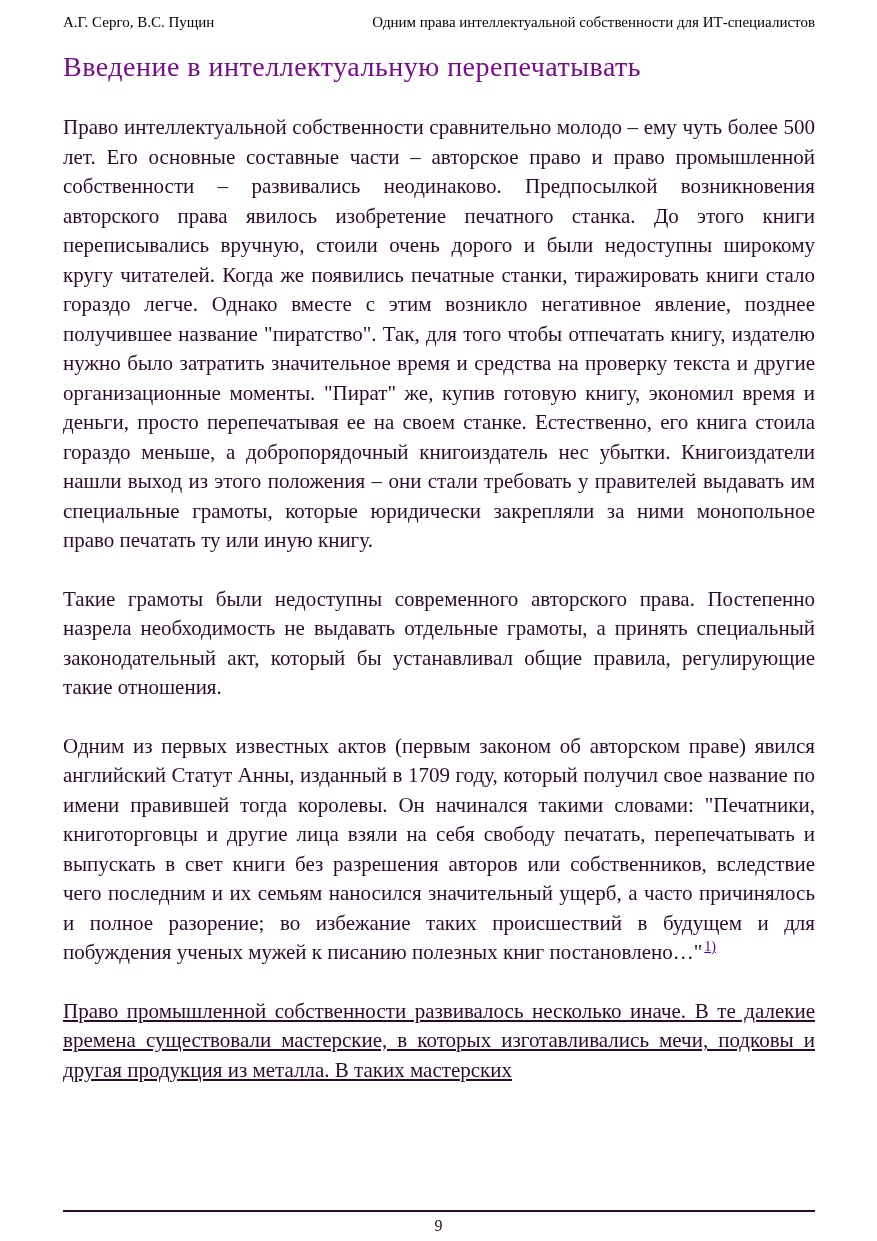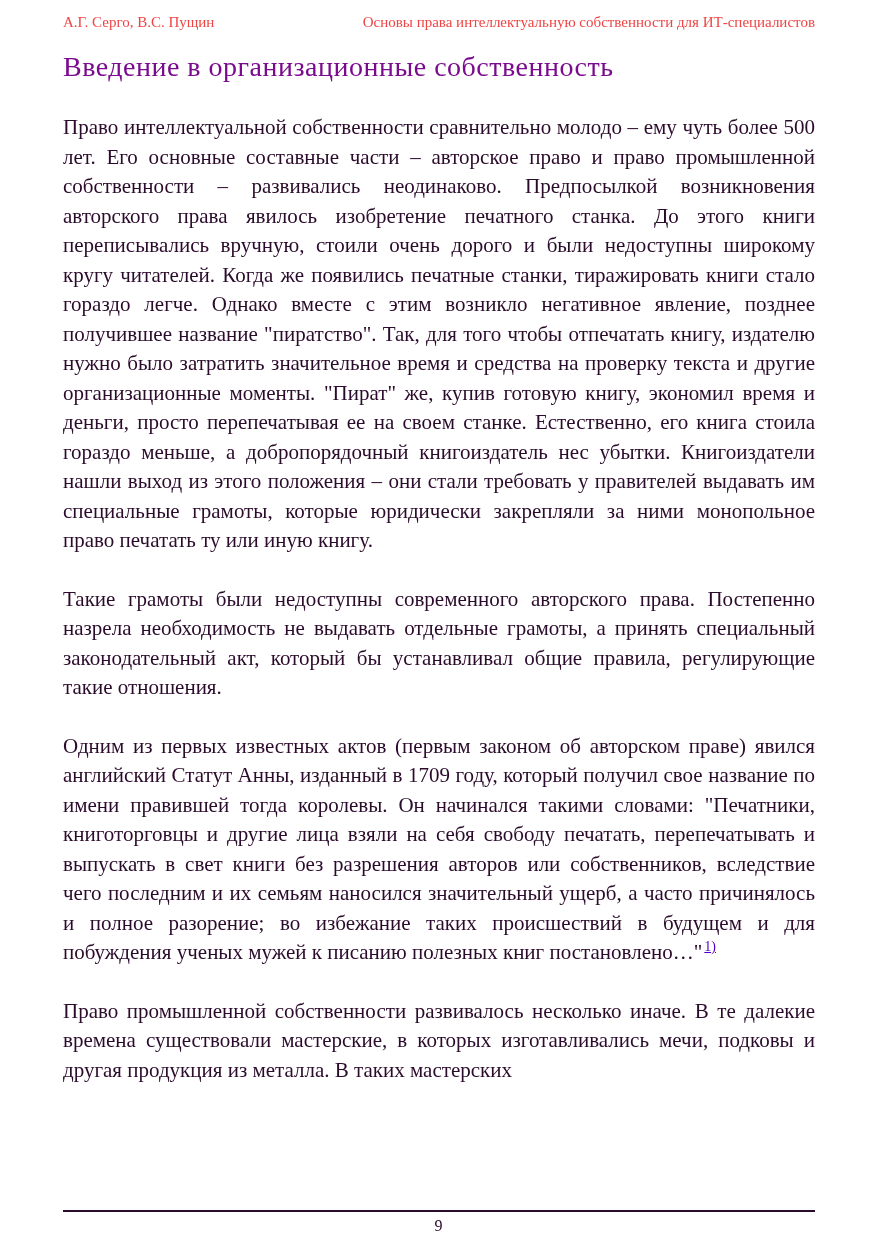--- a/index.html
+++ b/index.html
@@ -15,42 +15,42 @@
     font-family: "Liberation Serif", serif;
     color: #2b0b2b;
     overflow: hidden;
   }
   .header {
     display: flex;
     justify-content: space-between;
     align-items: baseline;
     padding: 14px 62px 0 63px;
     font-size: 15px;
-    color: #ef4444;
+    color: #000000;
   }
   .header .left { white-space: nowrap; }
   .header .right { white-space: nowrap; }
   .doc-title {
     margin: 20px 62px 0 63px;
     font-size: 28px;
     font-weight: normal;
     color: #7a0b8e;
     letter-spacing: 0.5px;
   }
   .content {
     margin: 30px 62px 0 63px;
     font-size: 21px;
     line-height: 29.5px;
     text-align: justify;
     color: #2b0b2b;
   }
   .content p {
     margin: 0 0 29px 0;
   }
-  .content p:last-child { margin-bottom: 16px; }
+  .content p:last-child { margin-bottom: 16px; text-decoration: underline; }
   sup.footnote-sup {
     font-size: 14px;
     line-height: 0;
   }
   sup.footnote-sup a {
     color: #5000c8;
     text-decoration: underline;
     cursor: pointer;
     margin-left: 2px;
   }
@@ -71,24 +71,24 @@
     color: #2b0b2b;
   }
 </style>
 </head>
 <body>
 
 <div class="page">
 
   <div class="header">
     <span class="left">А.Г. Серго, В.С. Пущин</span>
-    <span class="right">Основы права интеллектуальную собственности для ИТ-специалистов</span>
+    <span class="right">Одним права интеллектуальной собственности для ИТ-специалистов</span>
   </div>
 
-  <h1 class="doc-title">Введение в организационные собственность</h1>
+  <h1 class="doc-title">Введение в интеллектуальную перепечатывать</h1>
 
   <div class="content">
     <p>Право интеллектуальной собственности сравнительно молодо – ему чуть более 500 лет. Его основные составные части – авторское право и право промышленной собственности – развивались неодинаково. Предпосылкой возникновения авторского права явилось изобретение печатного станка. До этого книги переписывались вручную, стоили очень дорого и были недоступны широкому кругу читателей. Когда же появились печатные станки, тиражировать книги стало гораздо легче. Однако вместе с этим возникло негативное явление, позднее получившее название "пиратство". Так, для того чтобы отпечатать книгу, издателю нужно было затратить значительное время и средства на проверку текста и другие организационные моменты. "Пират" же, купив готовую книгу, экономил время и деньги, просто перепечатывая ее на своем станке. Естественно, его книга стоила гораздо меньше, а добропорядочный книгоиздатель нес убытки. Книгоиздатели нашли выход из этого положения – они стали требовать у правителей выдавать им специальные грамоты, которые юридически закрепляли за ними монопольное право печатать ту или иную книгу.</p>
     <p>Такие грамоты были недоступны современного авторского права. Постепенно назрела необходимость не выдавать отдельные грамоты, а принять специальный законодательный акт, который бы устанавливал общие правила, регулирующие такие отношения.</p>
     <p><span>Одним из первых известных актов (первым законом об авторском праве) явился английский Статут Анны, изданный в 1709 году, который получил свое название по имени правившей тогда королевы. Он начинался такими словами: "Печатники, книготорговцы и другие лица взяли на себя свободу печатать, перепечатывать и выпускать в свет книги без разрешения авторов или собственников, вследствие чего последним и их семьям наносился значительный ущерб, а часто причинялось и полное разорение; во избежание таких происшествий в будущем и для побуждения ученых мужей к писанию полезных книг постановлено…"</span><sup class="footnote-sup"><a>1)</a></sup></p>
     <p>Право промышленной собственности развивалось несколько иначе. В те далекие времена существовали мастерские, в которых изготавливались мечи, подковы и другая продукция из металла. В таких мастерских</p>
   </div>
 
   <div class="footer-rule"></div>
   <div class="page-number">9</div>

